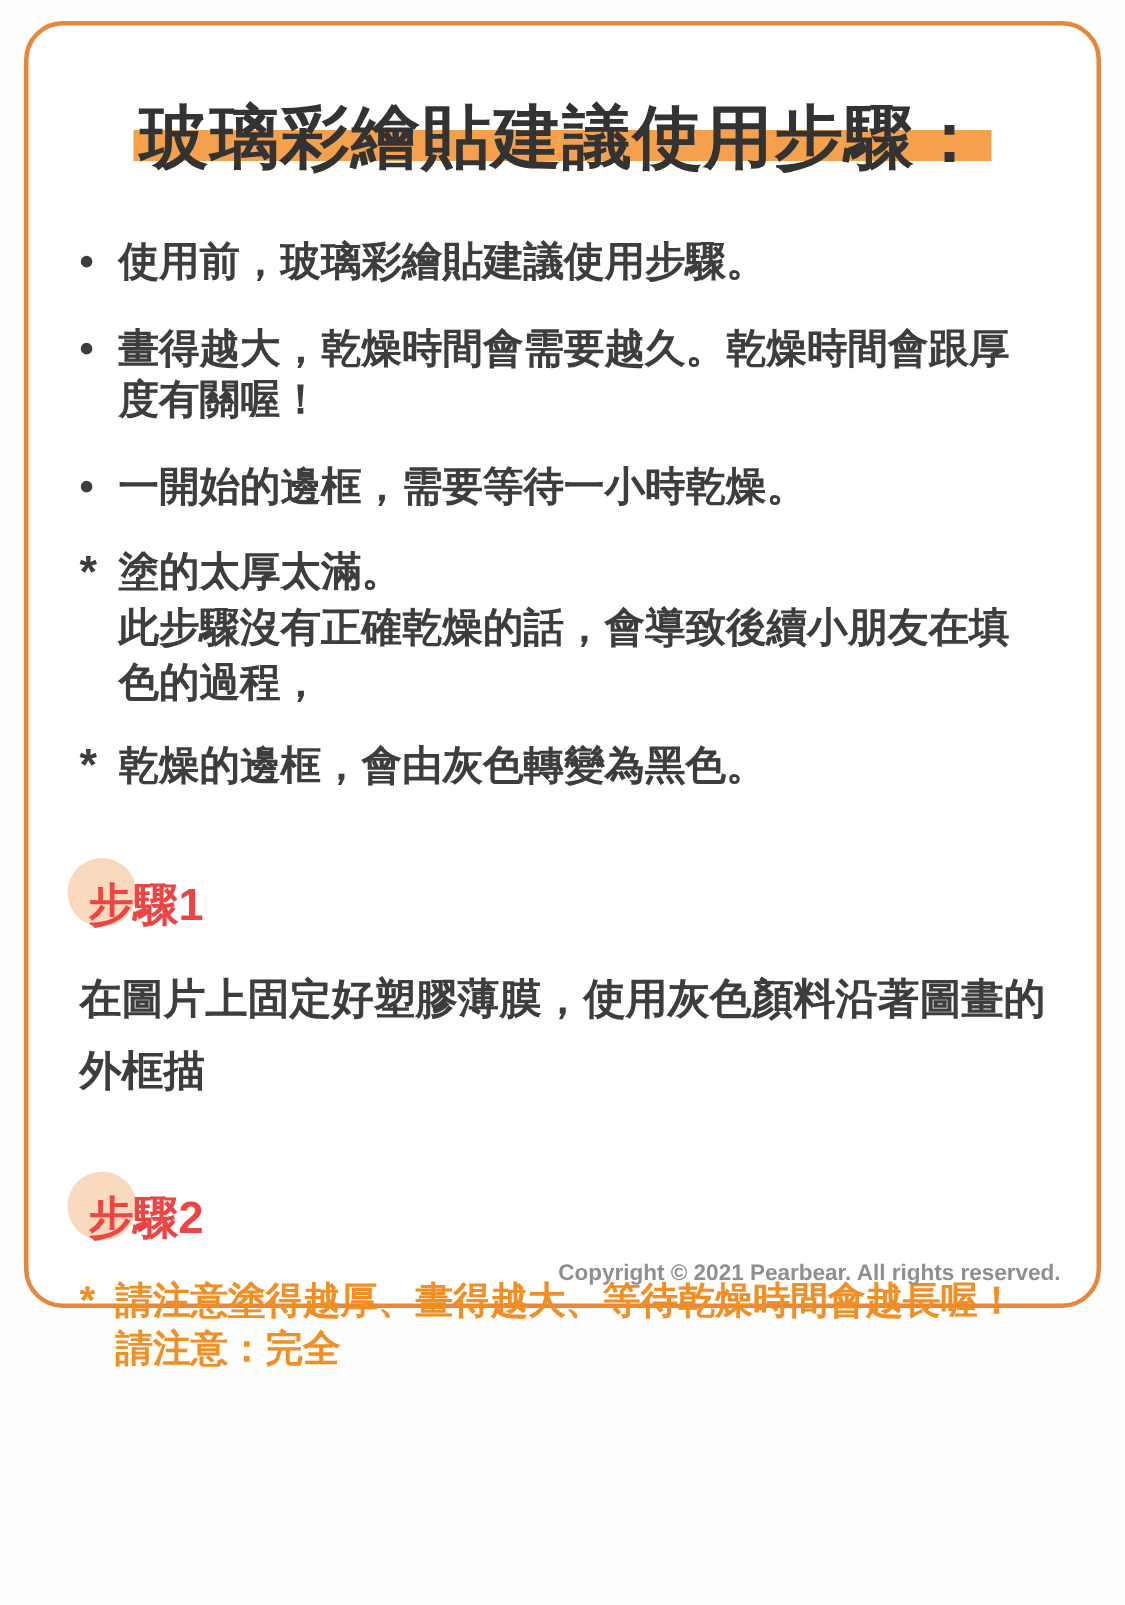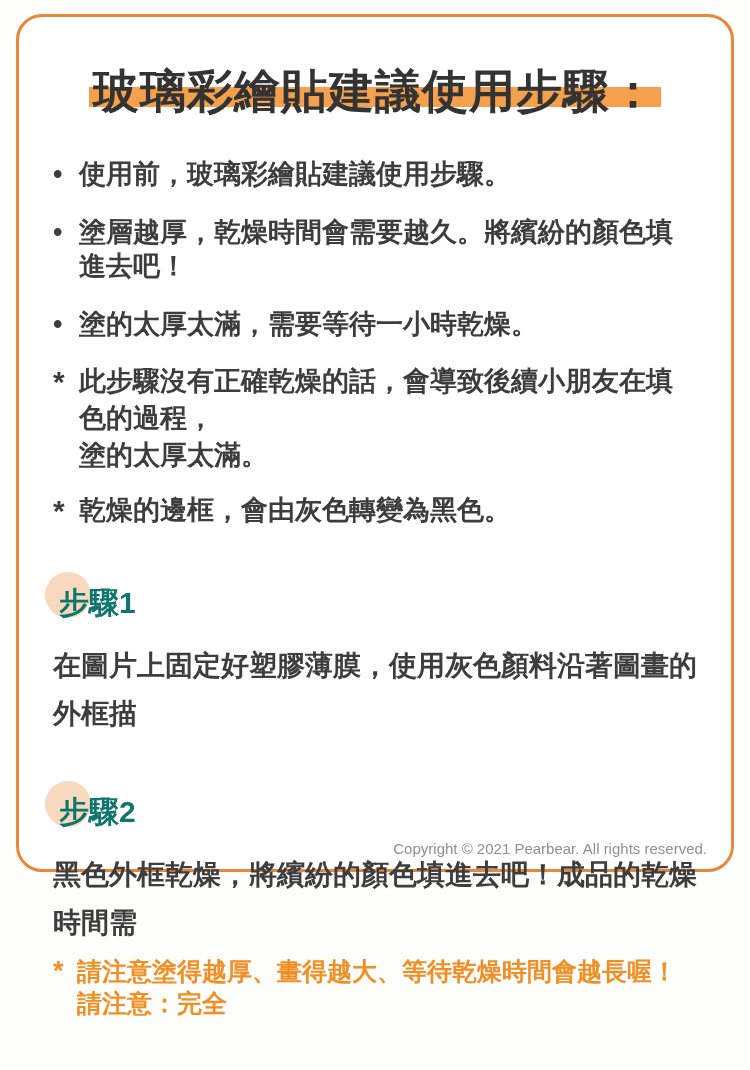--- a/index.html
+++ b/index.html
@@ -65,21 +65,21 @@
   
   .step-header {
     margin-top: 54px;
     margin-left: 6px;
   }
   .step-label {
     position: relative;
     display: inline-block;
     font-size: 30px;
     font-weight: bold;
-    color: #0f766e;
+    color: #ef4444;
   }
   .step-circle {
     position: absolute;
     left: -14px;
     top: -11px;
     width: 46px;
     height: 46px;
     border-radius: 50%;
     background: #f9d9bd;
   }
@@ -109,53 +109,53 @@
     font-size: 27px;
   }
   .step-note .text { flex: 1; }
   
   .footer {
     position: absolute;
     right: 24px;
     bottom: 12px;
     font-size: 15px;
     color: #8f8f8f;
-    font-weight: normal;
+    font-weight: bold;
   }
 </style>
 </head>
 <body>
 
 <div class="card">
   <div class="card-inner">
 
     <div class="title">
       <span class="band">玻璃彩繪貼建議使用步驟：</span>
     </div>
 
     <div class="row bullet-row first">
       <span class="marker">•</span>
       <div class="text">使用前，玻璃彩繪貼建議使用步驟。</div>
     </div>
 
     <div class="row bullet-row">
       <span class="marker">•</span>
-      <div class="text">塗層越厚，乾燥時間會需要越久。將繽紛的顏色填進去吧！</div>
+      <div class="text">畫得越大，乾燥時間會需要越久。乾燥時間會跟厚度有關喔！</div>
     </div>
 
     <div class="row bullet-row">
       <span class="marker">•</span>
-      <div class="text">塗的太厚太滿，需要等待一小時乾燥。</div>
+      <div class="text">一開始的邊框，需要等待一小時乾燥。</div>
     </div>
 
     <div class="row star-row first">
       <span class="marker star">*</span>
       <div class="text">
+        <div>塗的太厚太滿。</div>
         <div>此步驟沒有正確乾燥的話，會導致後續小朋友在填色的過程，</div>
-        <div>塗的太厚太滿。</div>
       </div>
     </div>
 
     <div class="row star-row">
       <span class="marker star">*</span>
       <div class="text">乾燥的邊框，會由灰色轉變為黑色。</div>
     </div>
 
     <div class="step-header">
       <span class="step-label">
@@ -167,21 +167,20 @@
       <div>在圖片上固定好塑膠薄膜，使用灰色顏料沿著圖畫的外框描</div>
     </div>
 
     <div class="step-header">
       <span class="step-label">
         <span class="step-circle"></span>
         <span class="step-label-text">步驟2</span>
       </span>
     </div>
     <div class="step-body">
-      <div>黑色外框乾燥，將繽紛的顏色填進去吧！成品的乾燥時間需</div>
     </div>
     <div class="step-note">
       <span class="marker">*</span>
       <div class="text">
         <div>請注意塗得越厚、畫得越大、等待乾燥時間會越長喔！請注意：完全</div>
 
       </div>
     </div>
 
   </div>

